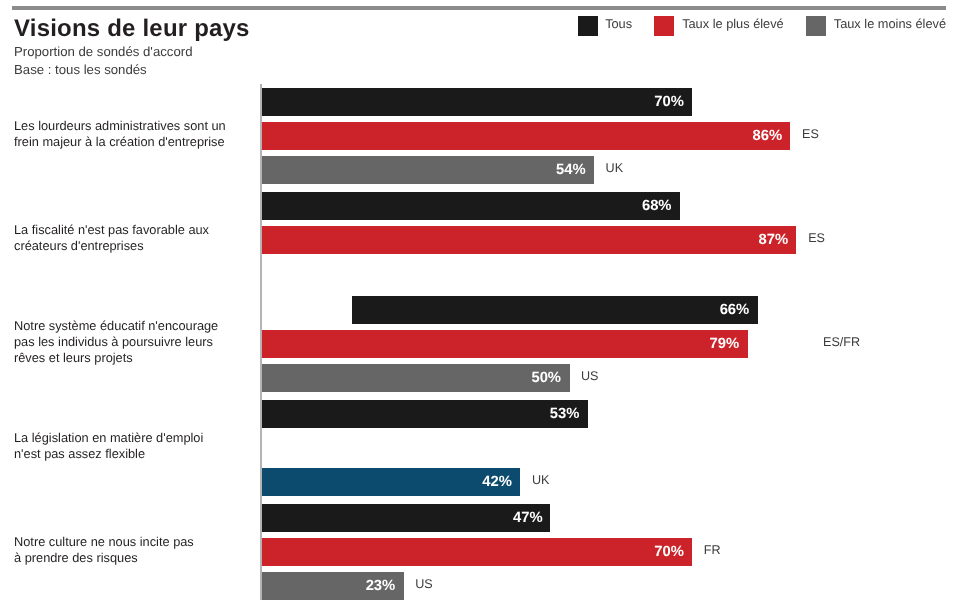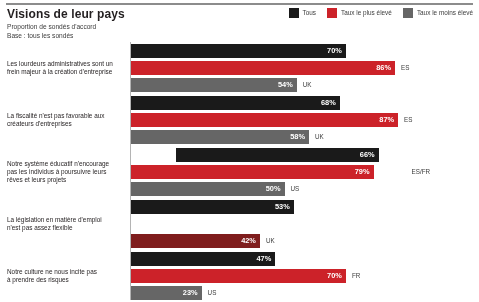--- a/index.html
+++ b/index.html
@@ -221,26 +221,20 @@
               <div class="bar" style="width: 208.76px; background: rgb(26, 26, 26);">
                 <span class="bar-value">68%</span>
               </div>
             </div>
             <div class="bar-row" style="top: 19px;">
               <div class="bar" style="width: 267.09px; background: rgb(204, 34, 41);">
                 <span class="bar-value">87%</span>
               </div>
               <span class="country-tag">ES</span>
             </div>
-            <div class="bar-row" style="top: 36px;">
-              <div class="bar" style="width: 178.06px; background: rgb(102, 102, 102);">
-                <span class="bar-value">58%</span>
-              </div>
-              <span class="country-tag">UK</span>
-            </div>
           </div>
         </div>
         <div class="group" style="height: 52px;">
           <div class="group-label">
             <div>Notre système éducatif n'encourage</div>
             <div>pas les individus à poursuivre leurs</div>
             <div>rêves et leurs projets</div>
           </div>
           <div class="bars">
             <div class="bar-row" style="top: 2px; padding-left: 45px;">
@@ -267,21 +261,21 @@
             <div>La législation en matière d'emploi</div>
             <div>n'est pas assez flexible</div>
           </div>
           <div class="bars">
             <div class="bar-row" style="top: 2px;">
               <div class="bar" style="width: 162.71px; background: rgb(26, 26, 26);">
                 <span class="bar-value">53%</span>
               </div>
             </div>
             <div class="bar-row" style="top: 36px;">
-              <div class="bar" style="width: 128.94px; background: #7f1d1d;">
+              <div class="bar" style="width: 128.94px; background: #0c4a6e;">
                 <span class="bar-value">42%</span>
               </div>
               <span class="country-tag">UK</span>
             </div>
           </div>
         </div>
         <div class="group" style="height: 52px;">
           <div class="group-label">
             <div>Notre culture ne nous incite pas</div>
             <div>à prendre des risques</div>

